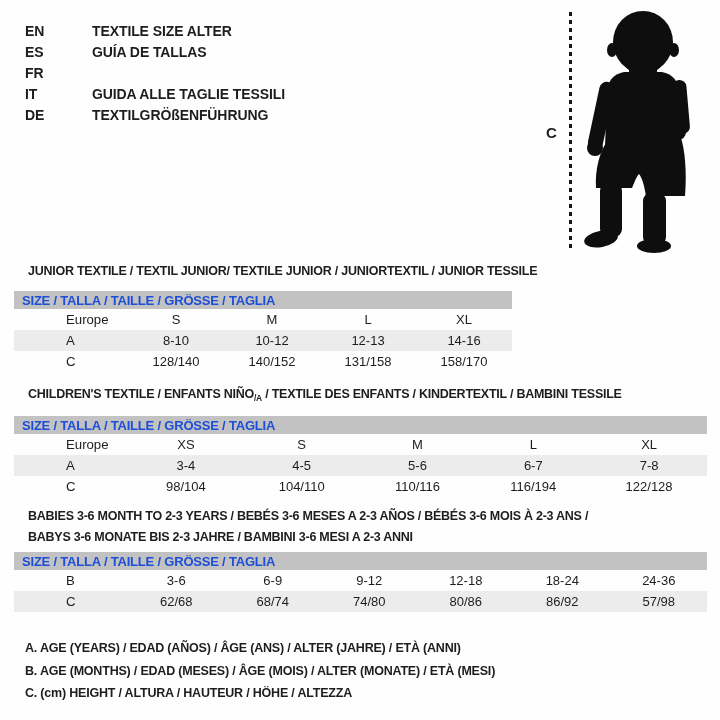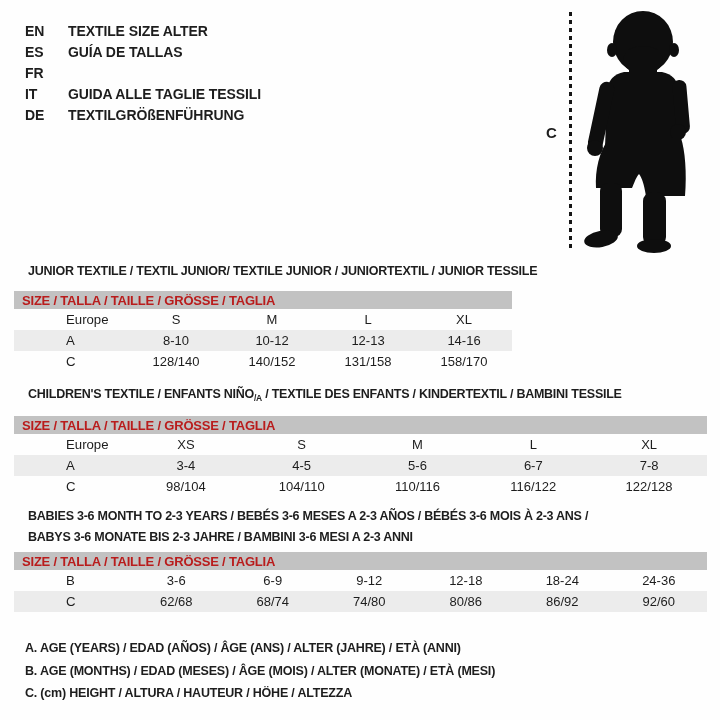--- a/index.html
+++ b/index.html
@@ -6,40 +6,40 @@
   .canvas {
     position:relative; width:720px; height:720px; overflow:hidden;
     background:#fefefe; color:#1d1d1d;
     font-family:"Liberation Sans", sans-serif;
     -webkit-font-smoothing:antialiased;
   }
 
   
   .lang-list { position:absolute; left:25px; top:21px; }
   .lang-row { display:flex; height:20.8px; align-items:center;
-              font-weight:bold; font-size:14px; letter-spacing:-0.1px; }
+              font-weight:bold; font-size:14px; letter-spacing:-0.1px;gap:24px; }
   .lang-code { width:43px; }
 
   
   .measure-line { position:absolute; left:569px; top:12px; width:3px; height:238px;
     background:repeating-linear-gradient(to bottom,#161616 0 4px, transparent 4px 8px); }
   .measure-label { position:absolute; left:546px; top:124px;
     font-weight:bold; font-size:15px; }
   .silhouette { position:absolute; left:582px; top:8px; }
 
   
   .section-title { position:absolute; left:28px; font-weight:bold;
     font-size:12.5px; letter-spacing:-0.25px; line-height:21px; white-space:nowrap; }
   .title-sub { font-size:8.5px; vertical-align:-3px; }
 
   
   .size-table { position:absolute; left:14px; }
   .size-bar { height:18px; background:#c2c2c2; display:flex; align-items:center;
     padding-left:8px; box-sizing:border-box; font-weight:bold; font-size:13px;
-    letter-spacing:-0.2px; color:#b91c1c; }
+    letter-spacing:-0.2px; color:#1d4ed8; }
   .trow { display:flex; height:21px; align-items:center; font-size:13px; }
   .trow.shaded { background:#ececec; }
   .tlabel { width:70px; padding-left:8px; box-sizing:border-box; font-size:13.2px;margin-left:44px; }
   .tcell { flex:1; text-align:center; }
 
   
   .footnotes { position:absolute; left:25px; top:641px; }
   .footnote { height:22.6px; font-weight:bold; font-size:12.5px;
     letter-spacing:-0.2px; white-space:nowrap; }
 </style>
@@ -135,21 +135,21 @@
       <div class="tcell">4-5</div>
       <div class="tcell">5-6</div>
       <div class="tcell">6-7</div>
       <div class="tcell">7-8</div>
     </div>
     <div class="trow">
       <div class="tlabel">C</div>
       <div class="tcell">98/104</div>
       <div class="tcell">104/110</div>
       <div class="tcell">110/116</div>
-      <div class="tcell">116/122</div>
+      <div class="tcell">116/194</div>
       <div class="tcell">122/128</div>
     </div>
   </div>
 
   <div class="section-title" style="top:506px;">
     <div>BABIES 3-6 MONTH TO 2-3 YEARS / BEBÉS 3-6 MESES A 2-3 AÑOS / BÉBÉS 3-6 MOIS À 2-3 ANS /</div>
     <div>BABYS 3-6 MONATE BIS 2-3 JAHRE / BAMBINI 3-6 MESI A 2-3 ANNI</div>
   </div>
   <div class="size-table" style="top:552px; width:693px;">
     <div class="size-bar">SIZE / TALLA / TAILLE / GRÖSSE / TAGLIA</div>
@@ -162,21 +162,21 @@
       <div class="tcell">18-24</div>
       <div class="tcell">24-36</div>
     </div>
     <div class="trow shaded">
       <div class="tlabel">C</div>
       <div class="tcell">62/68</div>
       <div class="tcell">68/74</div>
       <div class="tcell">74/80</div>
       <div class="tcell">80/86</div>
       <div class="tcell">86/92</div>
-      <div class="tcell">92/60</div>
+      <div class="tcell">57/98</div>
     </div>
   </div>
 
   <div class="footnotes">
     <div class="footnote">A. AGE (YEARS) / EDAD (AÑOS) / ÂGE (ANS) / ALTER (JAHRE) / ETÀ (ANNI)</div>
     <div class="footnote">B. AGE (MONTHS) / EDAD (MESES) / ÂGE (MOIS) / ALTER (MONATE) / ETÀ (MESI)</div>
     <div class="footnote">C. (cm) HEIGHT / ALTURA / HAUTEUR / HÖHE / ALTEZZA</div>
   </div>
 
 </div>

